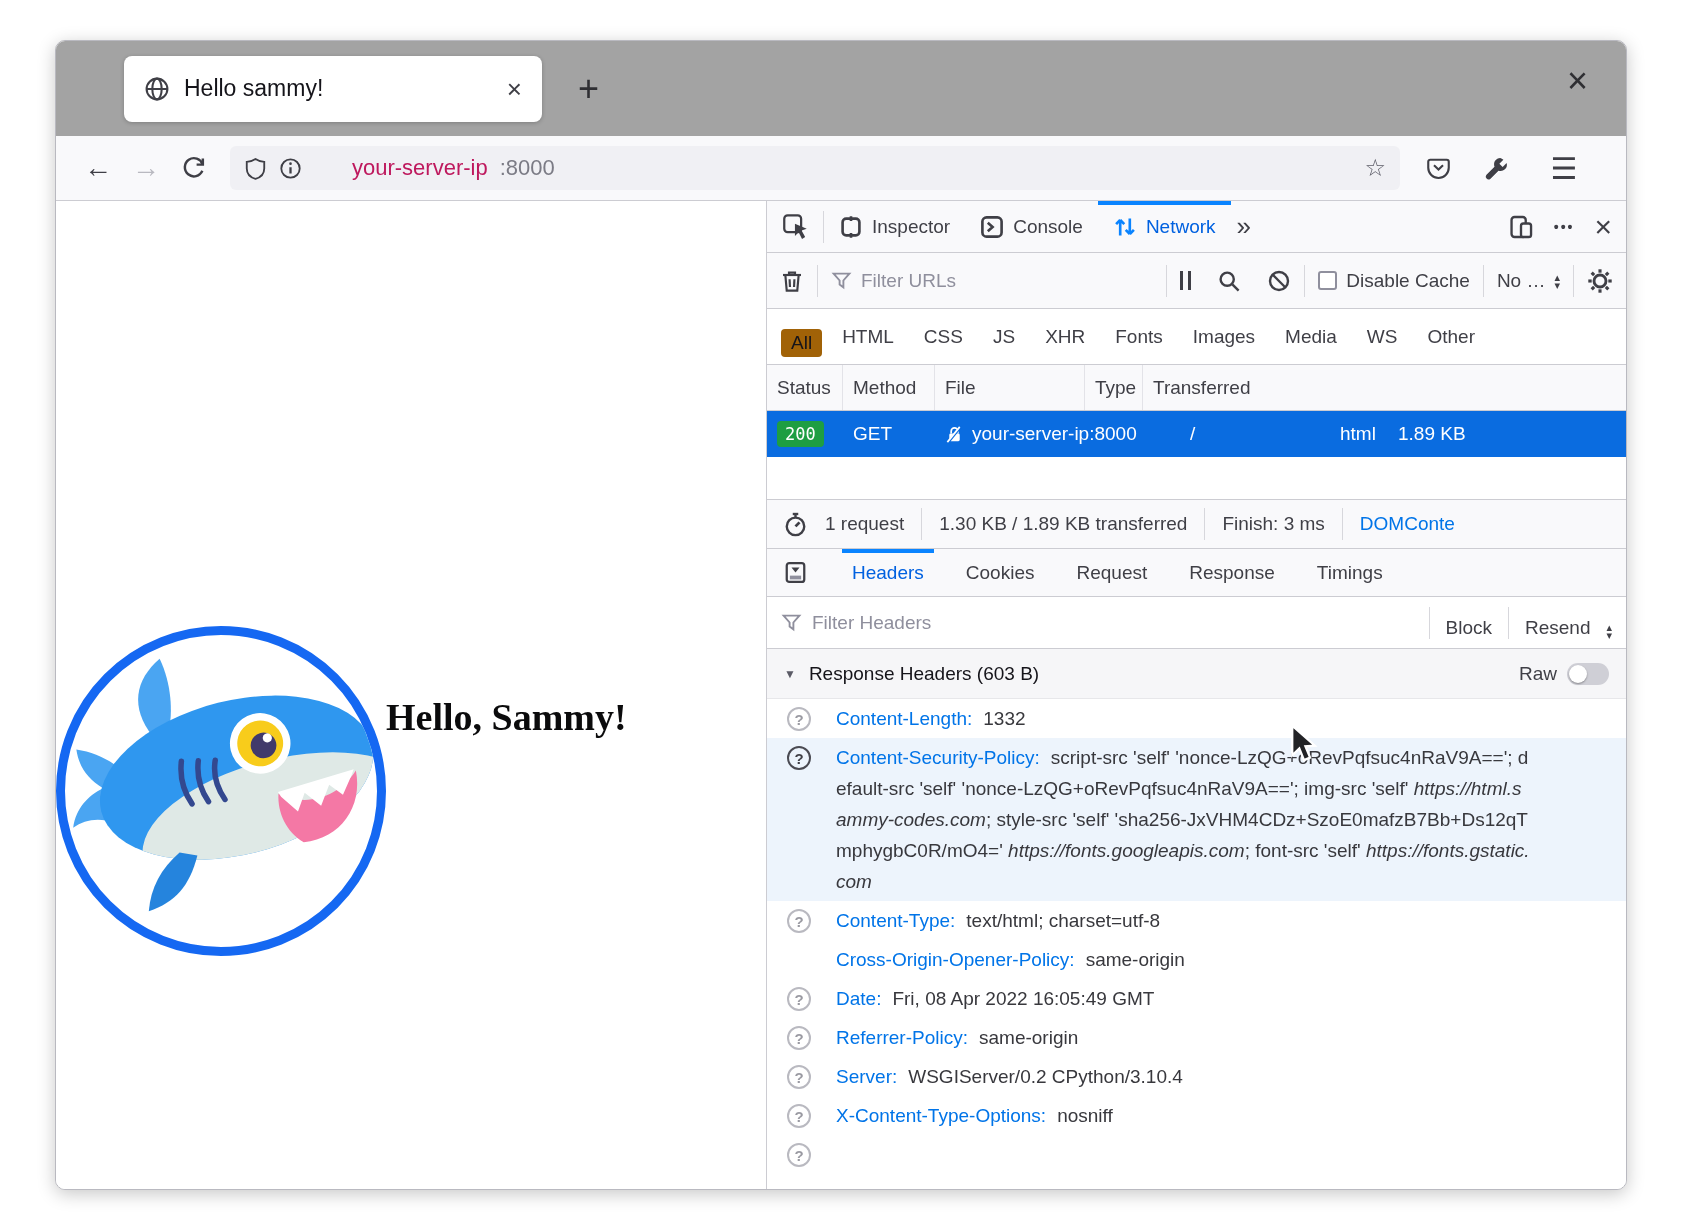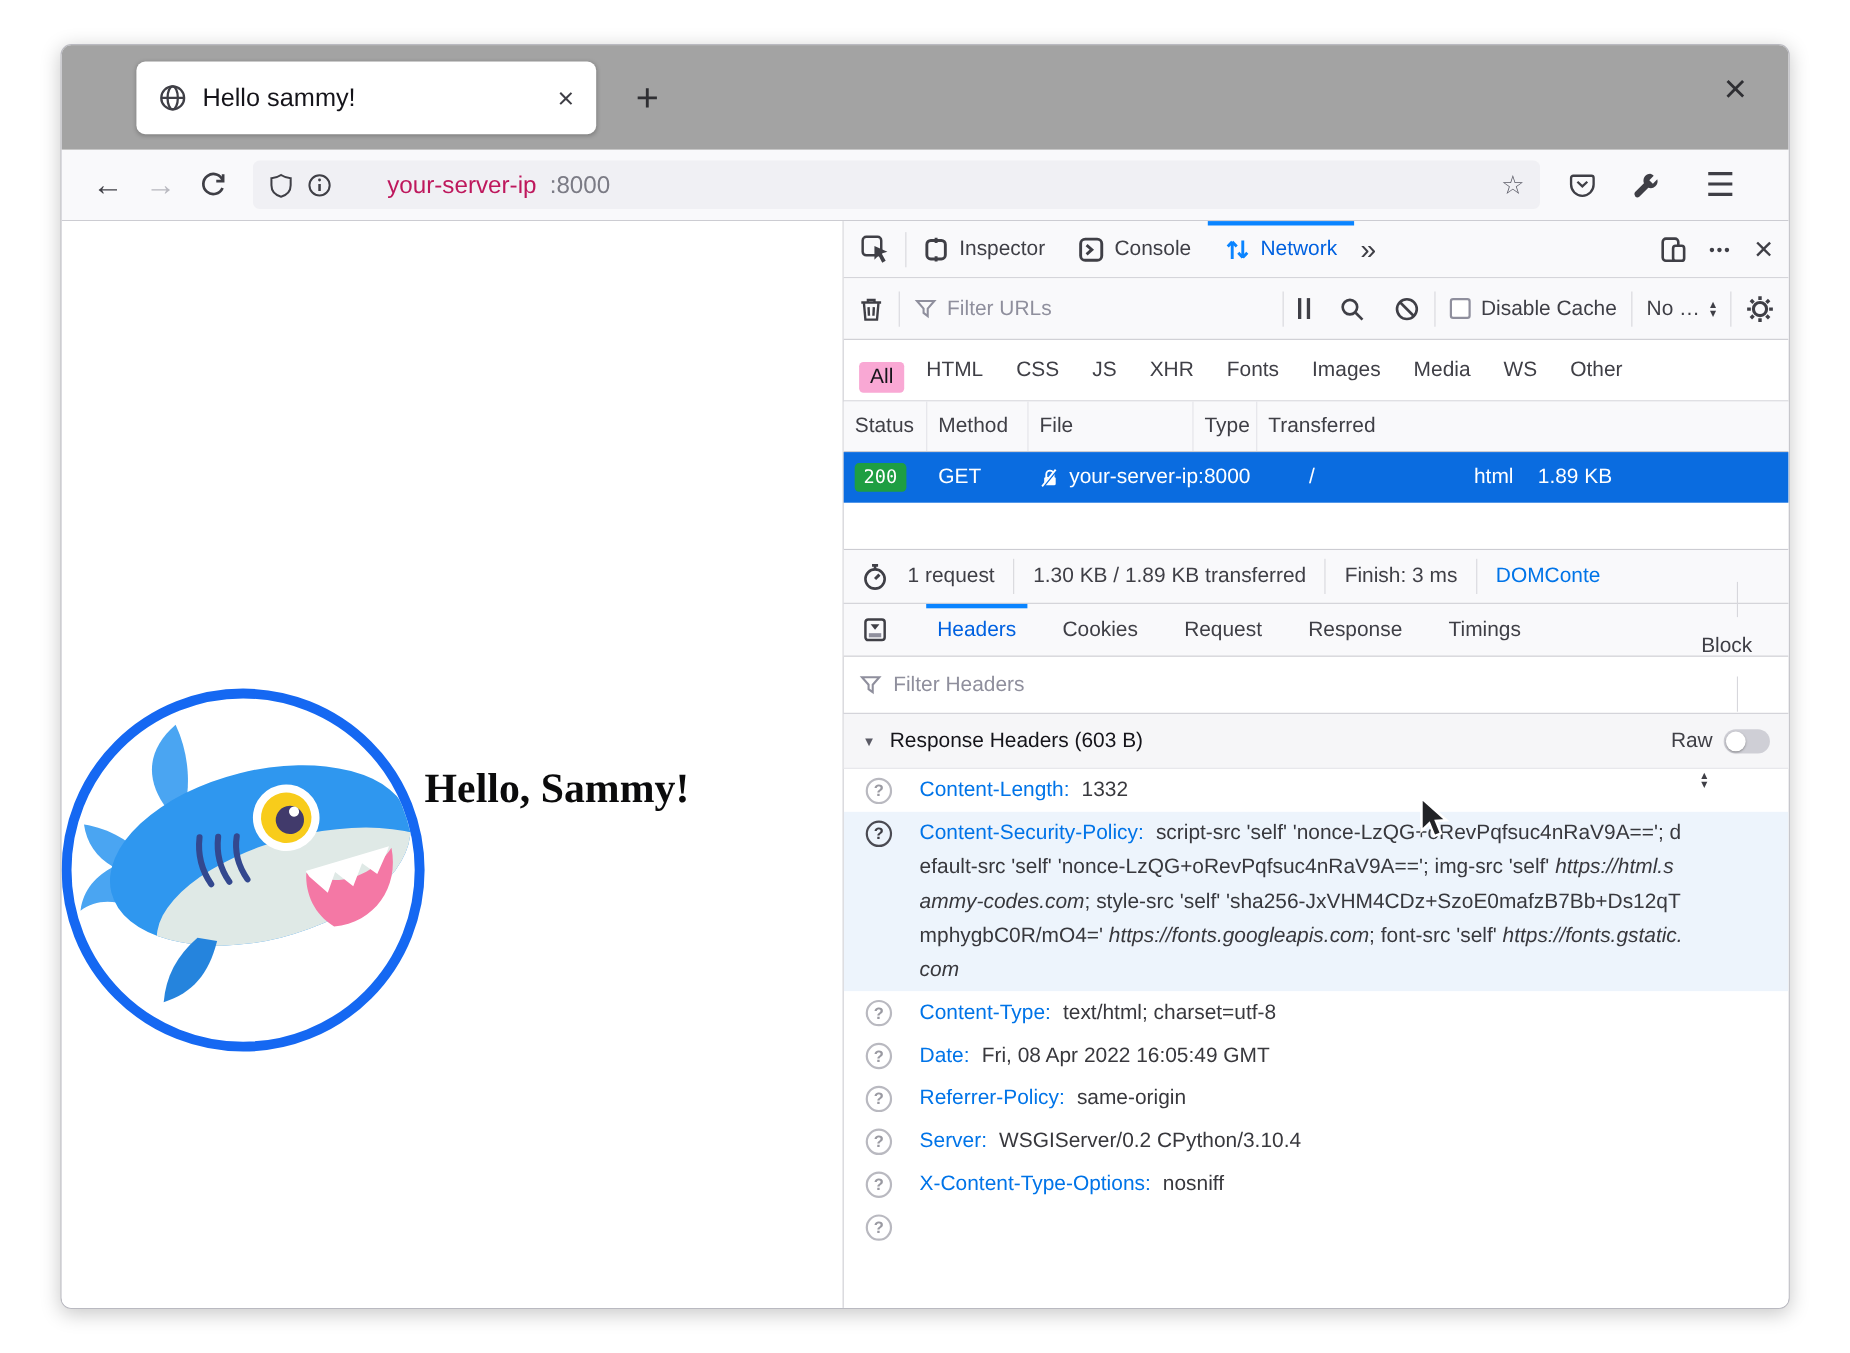--- a/index.html
+++ b/index.html
@@ -53,21 +53,21 @@
 
   .dt-tb2 { height:56px; background:#f9f9fb; border-bottom:1px solid #ccccd2; display:flex; align-items:center; flex:none; }
   .tb2-item { display:flex; align-items:center; gap:9px; padding:0 13px; }
   .tb2-filter { flex:1; color:#8f8f9d; display:flex; align-items:center; gap:9px; padding:0 13px; }
   .pause-glyph { width:11px; height:19px; border-left:3px solid #3f3f46; border-right:3px solid #3f3f46; }
   .checkbox { width:19px; height:19px; border:2px solid #8f8f9d; border-radius:3px; background:#fff; }
   .caret-col { display:flex; flex-direction:column; line-height:8px; font-size:11px; color:#3f3f46; }
 
   .chips { height:56px; border-bottom:1px solid #ccccd2; display:flex; align-items:center; gap:10px; padding:0 14px; flex:none; }
   .chip { padding:3px 10px; border-radius:4px; color:#3f3f46; }
-  .chip.active { background:#f9a8d4; color:#15141a;margin-top:12px; }
+  .chip.active { background:#a16207; color:#15141a;margin-top:12px; }
 
   .thead { height:46px; background:#f9f9fb; border-bottom:1px solid #ccccd2; display:flex; align-items:stretch; flex:none; }
   .th { display:flex; align-items:center; padding-left:10px; border-right:1px solid #e3e3e8; flex:none; }
   .th:last-child { border-right:none; flex:1; }
   .c-status { width:76px; } .c-method { width:92px; } .c-domain { width:245px; } .c-file { width:150px; } .c-type { width:58px; }
   .trow { height:46px; background:#0a6ce0; color:#fff; display:flex; align-items:center; flex:none; }
   .td { padding-left:10px; flex:none; display:flex; align-items:center; gap:8px; }
   .td:last-child { flex:1; }
   .status-badge { display:inline-block; background:#1e9e42; color:#fff; font-family:"DejaVu Sans Mono", monospace; font-size:17px; padding:3px 8px; border-radius:4px; }
   .tgap { height:42px; flex:none; }
@@ -76,21 +76,21 @@
     display:flex; align-items:center; gap:17px; padding:0 16px; white-space:nowrap; overflow:hidden; flex:none; }
   .summary-dom { color:#0074e8; }
 
   .dtabs { height:48px; background:#f9f9fb; border-bottom:1px solid #ccccd2; display:flex; align-items:stretch; gap:42px; padding:0 16px; flex:none; }
   .dtab { display:flex; align-items:center; position:relative; color:#3f3f46; }
   .dtab.active { color:#0061e0; }
   .dtab.active::after { content:""; position:absolute; top:0; left:-10px; right:-10px; height:4px; background:#0a84ff; }
   .dtab-icon { align-self:center; margin-right:2px; }
 
   .fheaders { height:52px; border-bottom:1px solid #ccccd2; display:flex; align-items:center; gap:10px; padding:0 14px; color:#8f8f9d; flex:none; }
-  .fh-right { margin-left:auto; display:flex; align-items:flex-start; gap:16px; color:#3f3f46;flex-direction:column; }
+  .fh-right { margin-left:auto; display:flex; align-items:flex-end; gap:16px; color:#3f3f46; }
 
   .section { height:50px; background:#f6f6f8; border-bottom:1px solid #e7e7ea; display:flex; align-items:center; gap:13px; padding:0 17px; color:#15141a; flex:none; }
   .tri { font-size:12px; color:#5b5b66; }
   .raw-wrap { margin-left:auto; display:flex; align-items:center; gap:10px; color:#3f3f46; }
   .toggle { width:42px; height:22px; border-radius:11px; background:#cfcfd6; position:relative; }
   .toggle .knob { position:absolute; left:2px; top:2px; width:18px; height:18px; border-radius:50%; background:#fff; box-shadow:0 1px 2px rgba(0,0,0,.35); }
 
   .hlist { flex:1; overflow:hidden; }
   .hdr-row { position:relative; padding:4px 94px 4px 69px; line-height:31px; }
   .hdr-row.hl { background:#edf4fc; }
@@ -430,20 +430,24 @@
         <div class="hdr-row hl">
           <span class="q dark">?</span>
           <span class="csp-text"><span class="hname">Content-Security-Policy:</span><span class="hval"><span>script-src 'self' 'nonce-LzQG+oRevPqfsuc4nRaV9A=='; default-src 'self' 'nonce-LzQG+oRevPqfsuc4nRaV9A=='; img-src 'self' </span><em>https://html.sammy-codes.com</em><span>; style-src 'self' 'sha256-JxVHM4CDz+SzoE0mafzB7Bb+Ds12qTmphygbC0R/mO4=' </span><em>https://fonts.googleapis.com</em><span>; font-src 'self' </span><em>https://fonts.gstatic.com</em></span></span>
         </div>
 
         <div class="hdr-row">
           <span class="q">?</span>
           <span class="hname">Content-Type:</span><span class="hval">text/html; charset=utf-8</span>
         </div>
 
+        <div class="hdr-row">
+          
+          <span class="hname">Cross-Origin-Opener-Policy:</span><span class="hval">same-origin</span>
+        </div>
 
         <div class="hdr-row">
           <span class="q">?</span>
           <span class="hname">Date:</span><span class="hval">Fri, 08 Apr 2022 16:05:49 GMT</span>
         </div>
 
         <div class="hdr-row">
           <span class="q">?</span>
           <span class="hname">Referrer-Policy:</span><span class="hval">same-origin</span>
         </div>

